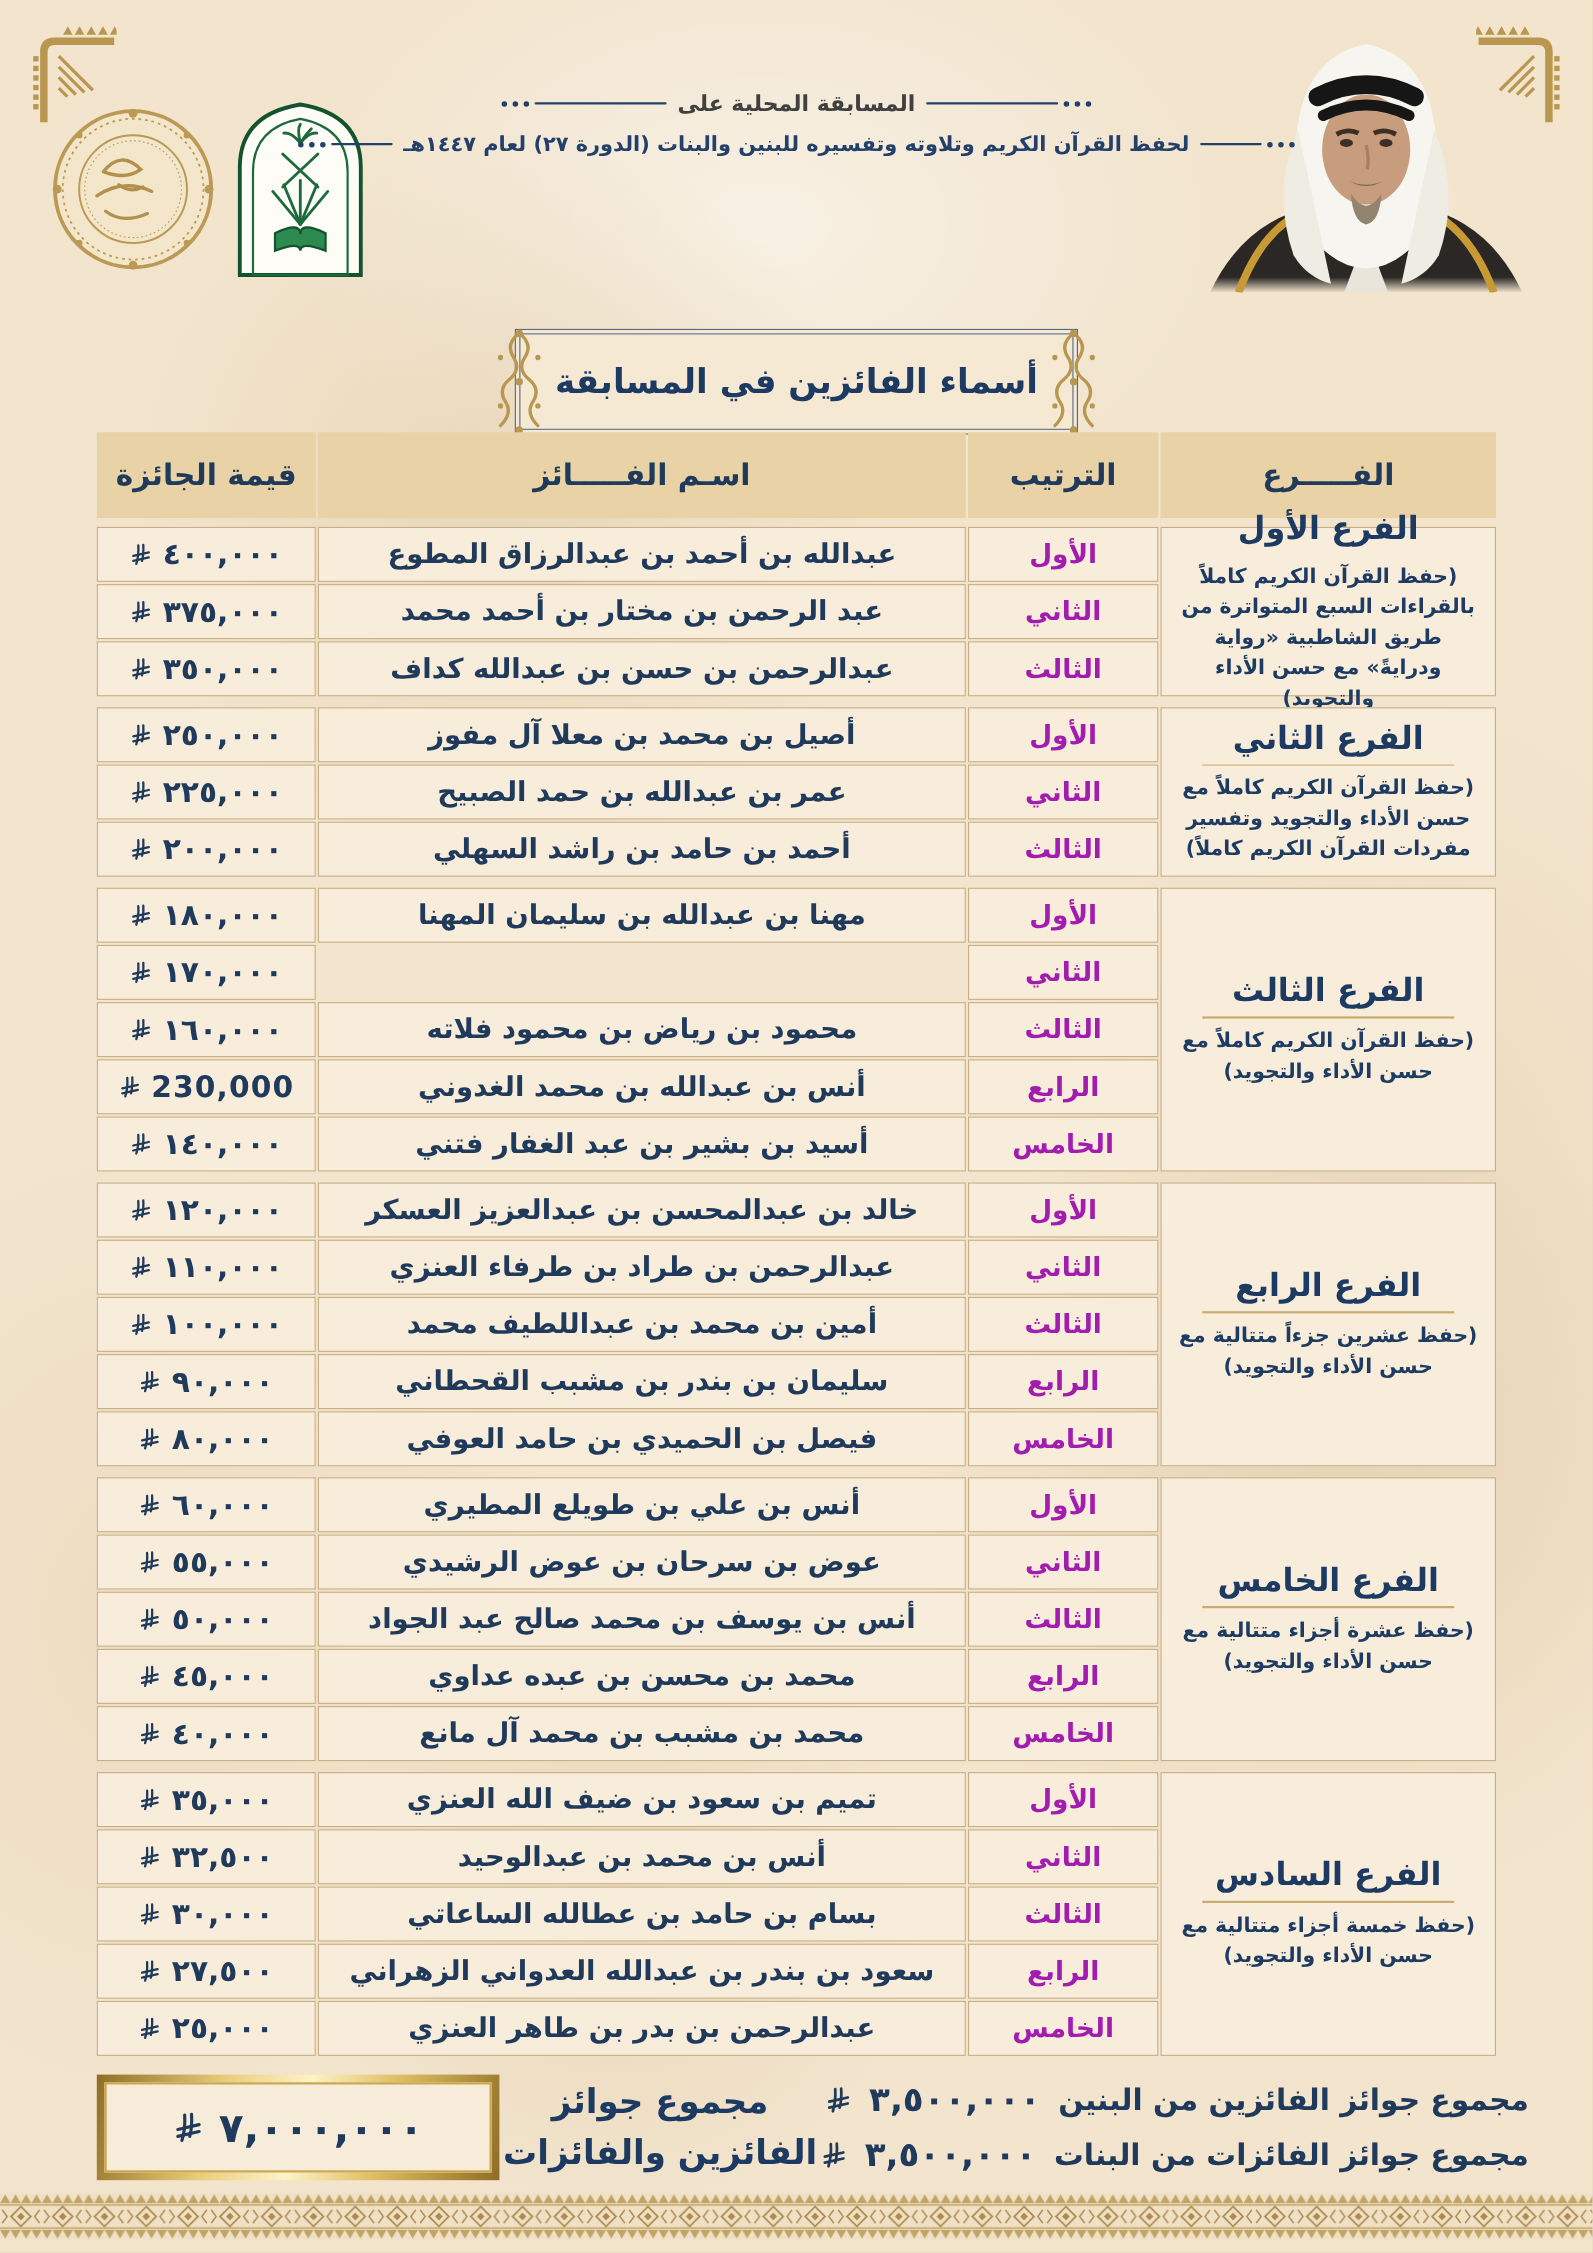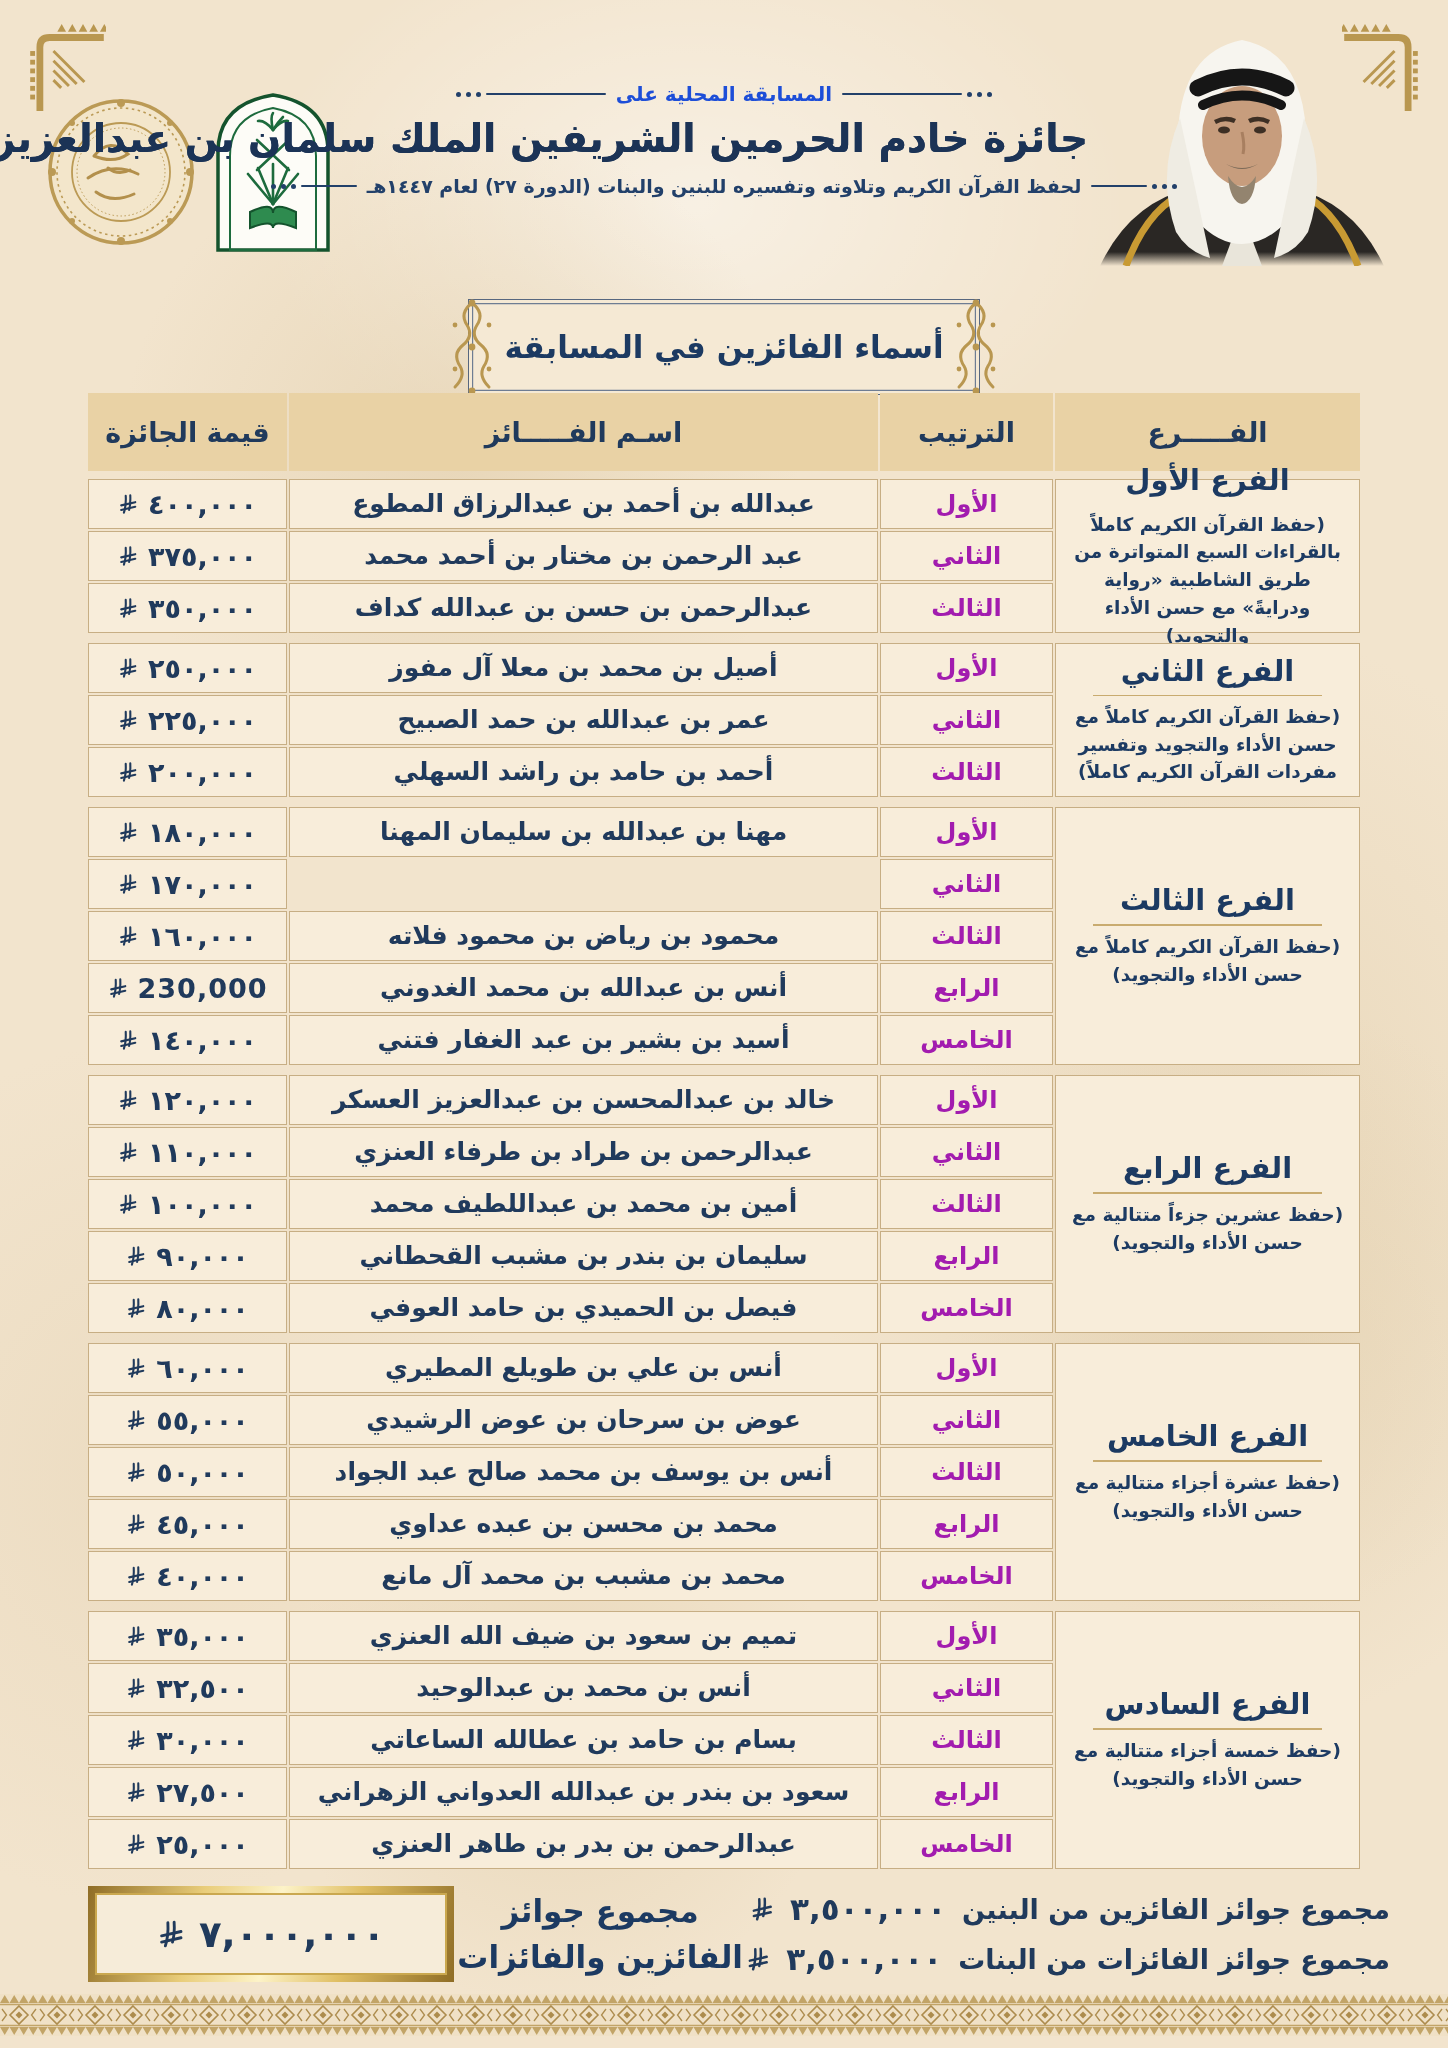--- a/index.html
+++ b/index.html
@@ -24,21 +24,21 @@
   .seal{position:absolute;left:44px;top:94px;width:154px;height:156px;}
   .ministry{position:absolute;left:210px;top:84px;width:126px;height:172px;}
   .king{position:absolute;right:50px;top:14px;width:312px;height:252px;}
 
   .header-center{position:absolute;left:360px;right:360px;top:82px;text-align:center;}
   .orn-row{display:flex;align-items:center;justify-content:center;gap:10px;}
   .orn{display:flex;align-items:center;gap:5px;}
   .orn .line{height:2.5px;background:#22406a;border-radius:2px;}
   .orn .line.long{width:120px;} .orn .line.short{width:56px;}
   .orn .dot{width:5px;height:5px;border-radius:50%;background:#22406a;}
-  .comp-label{font-size:20px;font-weight:bold;color:#1d4ed8;}
+  .comp-label{font-size:20px;font-weight:bold;color:#404040;}
   .main-title{margin-top:10px;font-size:39px;font-weight:bold;color:#1b3356;
               white-space:nowrap;text-shadow:0 0 .6px #1b3356;letter-spacing:-.5px;}
   .subtitle-row{margin-top:14px;}
   .subtitle{font-size:19px;font-weight:bold;color:#22406a;white-space:nowrap;}
 
   
   .banner{position:absolute;left:468px;right:468px;top:299px;height:94px;
           background:#f5e9d4;border:1.6px solid #57677f;box-shadow:inset 0 0 0 3px #f5e9d4, inset 0 0 0 4.2px #6e7d93;
           display:flex;align-items:center;justify-content:center;}
   .banner-title{font-size:31px;font-weight:bold;color:#1c3a62;}
@@ -215,21 +215,20 @@
           <span class="line long"></span>
         </span>
       <span class="comp-label">المسابقة المحلية على</span>
       <span class="orn">
           <span class="line long"></span>
           <span class="dot"></span>
           <span class="dot"></span>
           <span class="dot"></span>
         </span>
     </div>
-    <div class="main-title">جائزة خادم الحرمين الشريفين الملك سلمان بن عبدالعزيز</div>
     <div class="orn-row subtitle-row">
       <span class="orn">
           <span class="dot"></span>
           <span class="dot"></span>
           <span class="dot"></span>
           <span class="line short"></span>
         </span>
       <span class="subtitle">لحفظ القرآن الكريم وتلاوته وتفسيره للبنين والبنات (الدورة ٢٧) لعام ١٤٤٧هـ</span>
       <span class="orn">
           <span class="line short"></span>

